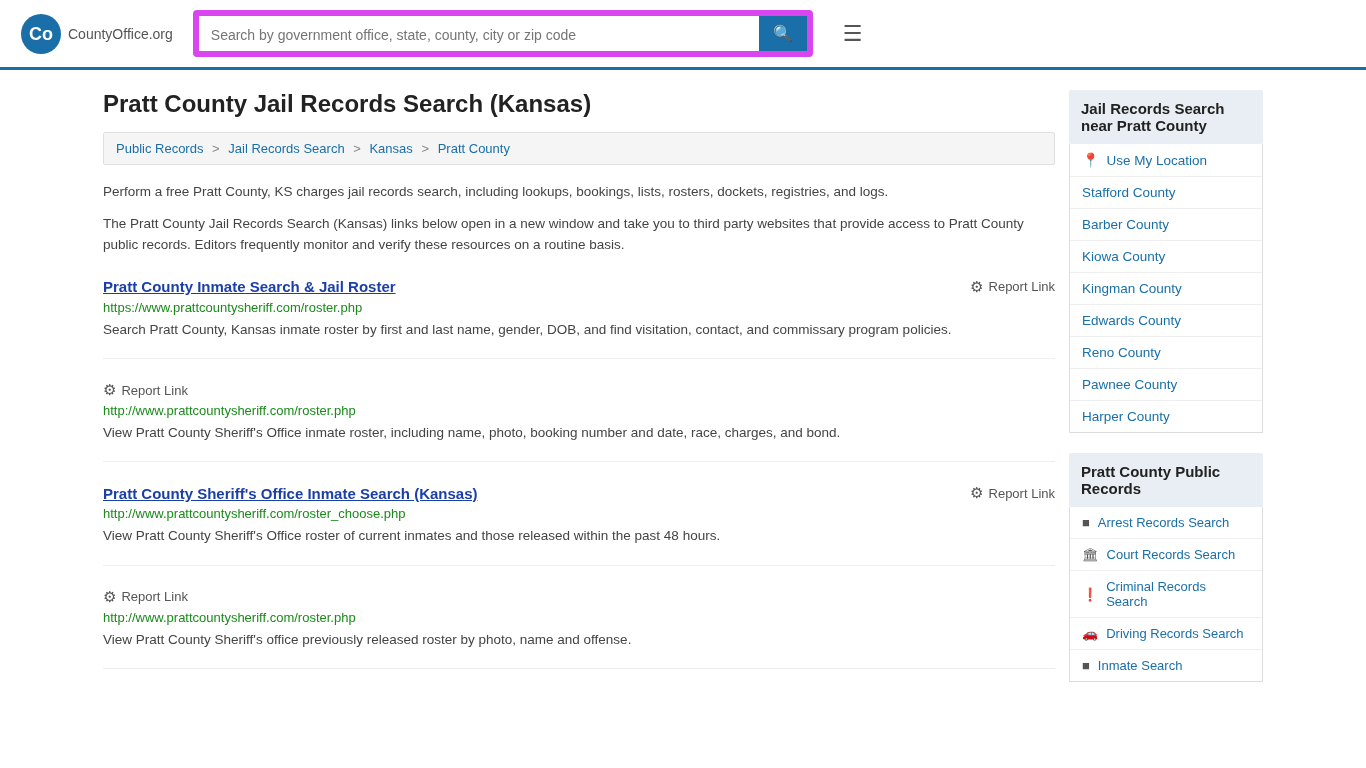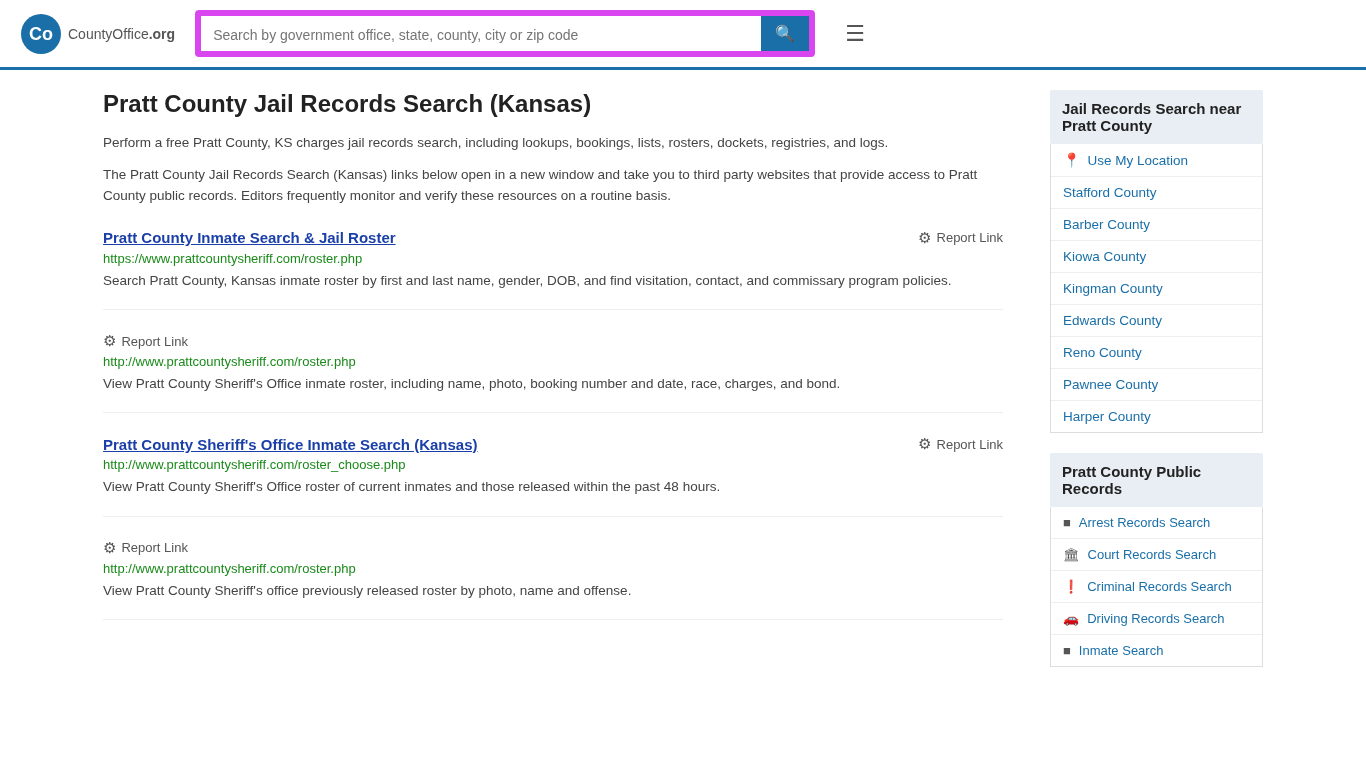--- a/index.html
+++ b/index.html
@@ -67,21 +67,21 @@
       color: #555;
       margin-left: 10px;
     }
 
     
     #main-layout {
       display: flex;
       max-width: 1200px;
       margin: 0 auto;
       padding: 20px 20px;
-      gap: 47px;
+      gap: 14px;
     }
 
     
     #content {
       flex: 1;
     }
     #page-title {
       font-size: 24px;
       font-weight: bold;
       color: #222;
@@ -152,21 +152,21 @@
       margin-bottom: 5px;
     }
     .result-desc {
       font-size: 13.5px;
       color: #444;
       line-height: 1.5;
     }
 
     
     #sidebar {
-      width: 213px;
+      width: 194px;
       flex-shrink: 0;
     }
     .sidebar-section {
       margin-bottom: 20px;
     }
     .sidebar-header {
       background: #e8eef3;
       padding: 10px 12px;
       font-size: 15px;
       font-weight: bold;
@@ -227,35 +227,44 @@
 </head>
 <body>
 
 <div id="header">
   <a id="logo-area" href="#">
     <svg id="logo-icon" viewBox="0 0 42 42" xmlns="http://www.w3.org/2000/svg">
       <circle cx="21" cy="21" r="20" fill="#1a6fa8"></circle>
       <text x="21" y="27" text-anchor="middle" fill="white" font-size="18" font-weight="bold">Co</text>
     </svg>
     <span id="logo-text">
-      <span>CountyOffice</span><span style="color:#555;font-weight:bold;font-size:14px;">.org</span>
+      <span>CountyOffice</span><span style="color:#555;font-weight:normal;font-size:14px;">.org</span>
     </span>
   </a>
   <div id="search-bar">
     <input id="search-input" type="text" placeholder="Search by government office, state, county, city or zip code" style="">
     <button id="search-button">🔍</button>
   </div>
   <button id="menu-button">☰</button>
 </div>
 
 <div id="main-layout">
 
   <div id="content">
     <h1 id="page-title">Pratt County Jail Records Search (Kansas)</h1>
 
+    <div id="breadcrumb">
+      <a href="#">Public Records</a>
+      <span>&gt;</span>
+      <a href="#">Jail Records Search</a>
+      <span>&gt;</span>
+      <a href="#">Kansas</a>
+      <span>&gt;</span>
+      <a href="#">Pratt County</a>
+    </div>
 
     <div id="description">
       <p>Perform a free Pratt County, KS charges jail records search, including lookups, bookings, lists, rosters, dockets, registries, and logs.</p>
       <p>The Pratt County Jail Records Search (Kansas) links below open in a new window and take you to third party websites that provide access to Pratt County public records. Editors frequently monitor and verify these resources on a routine basis.</p>
     </div>
 
     <div id="results">
 
       <div class="result-item">
         <div class="result-header">

